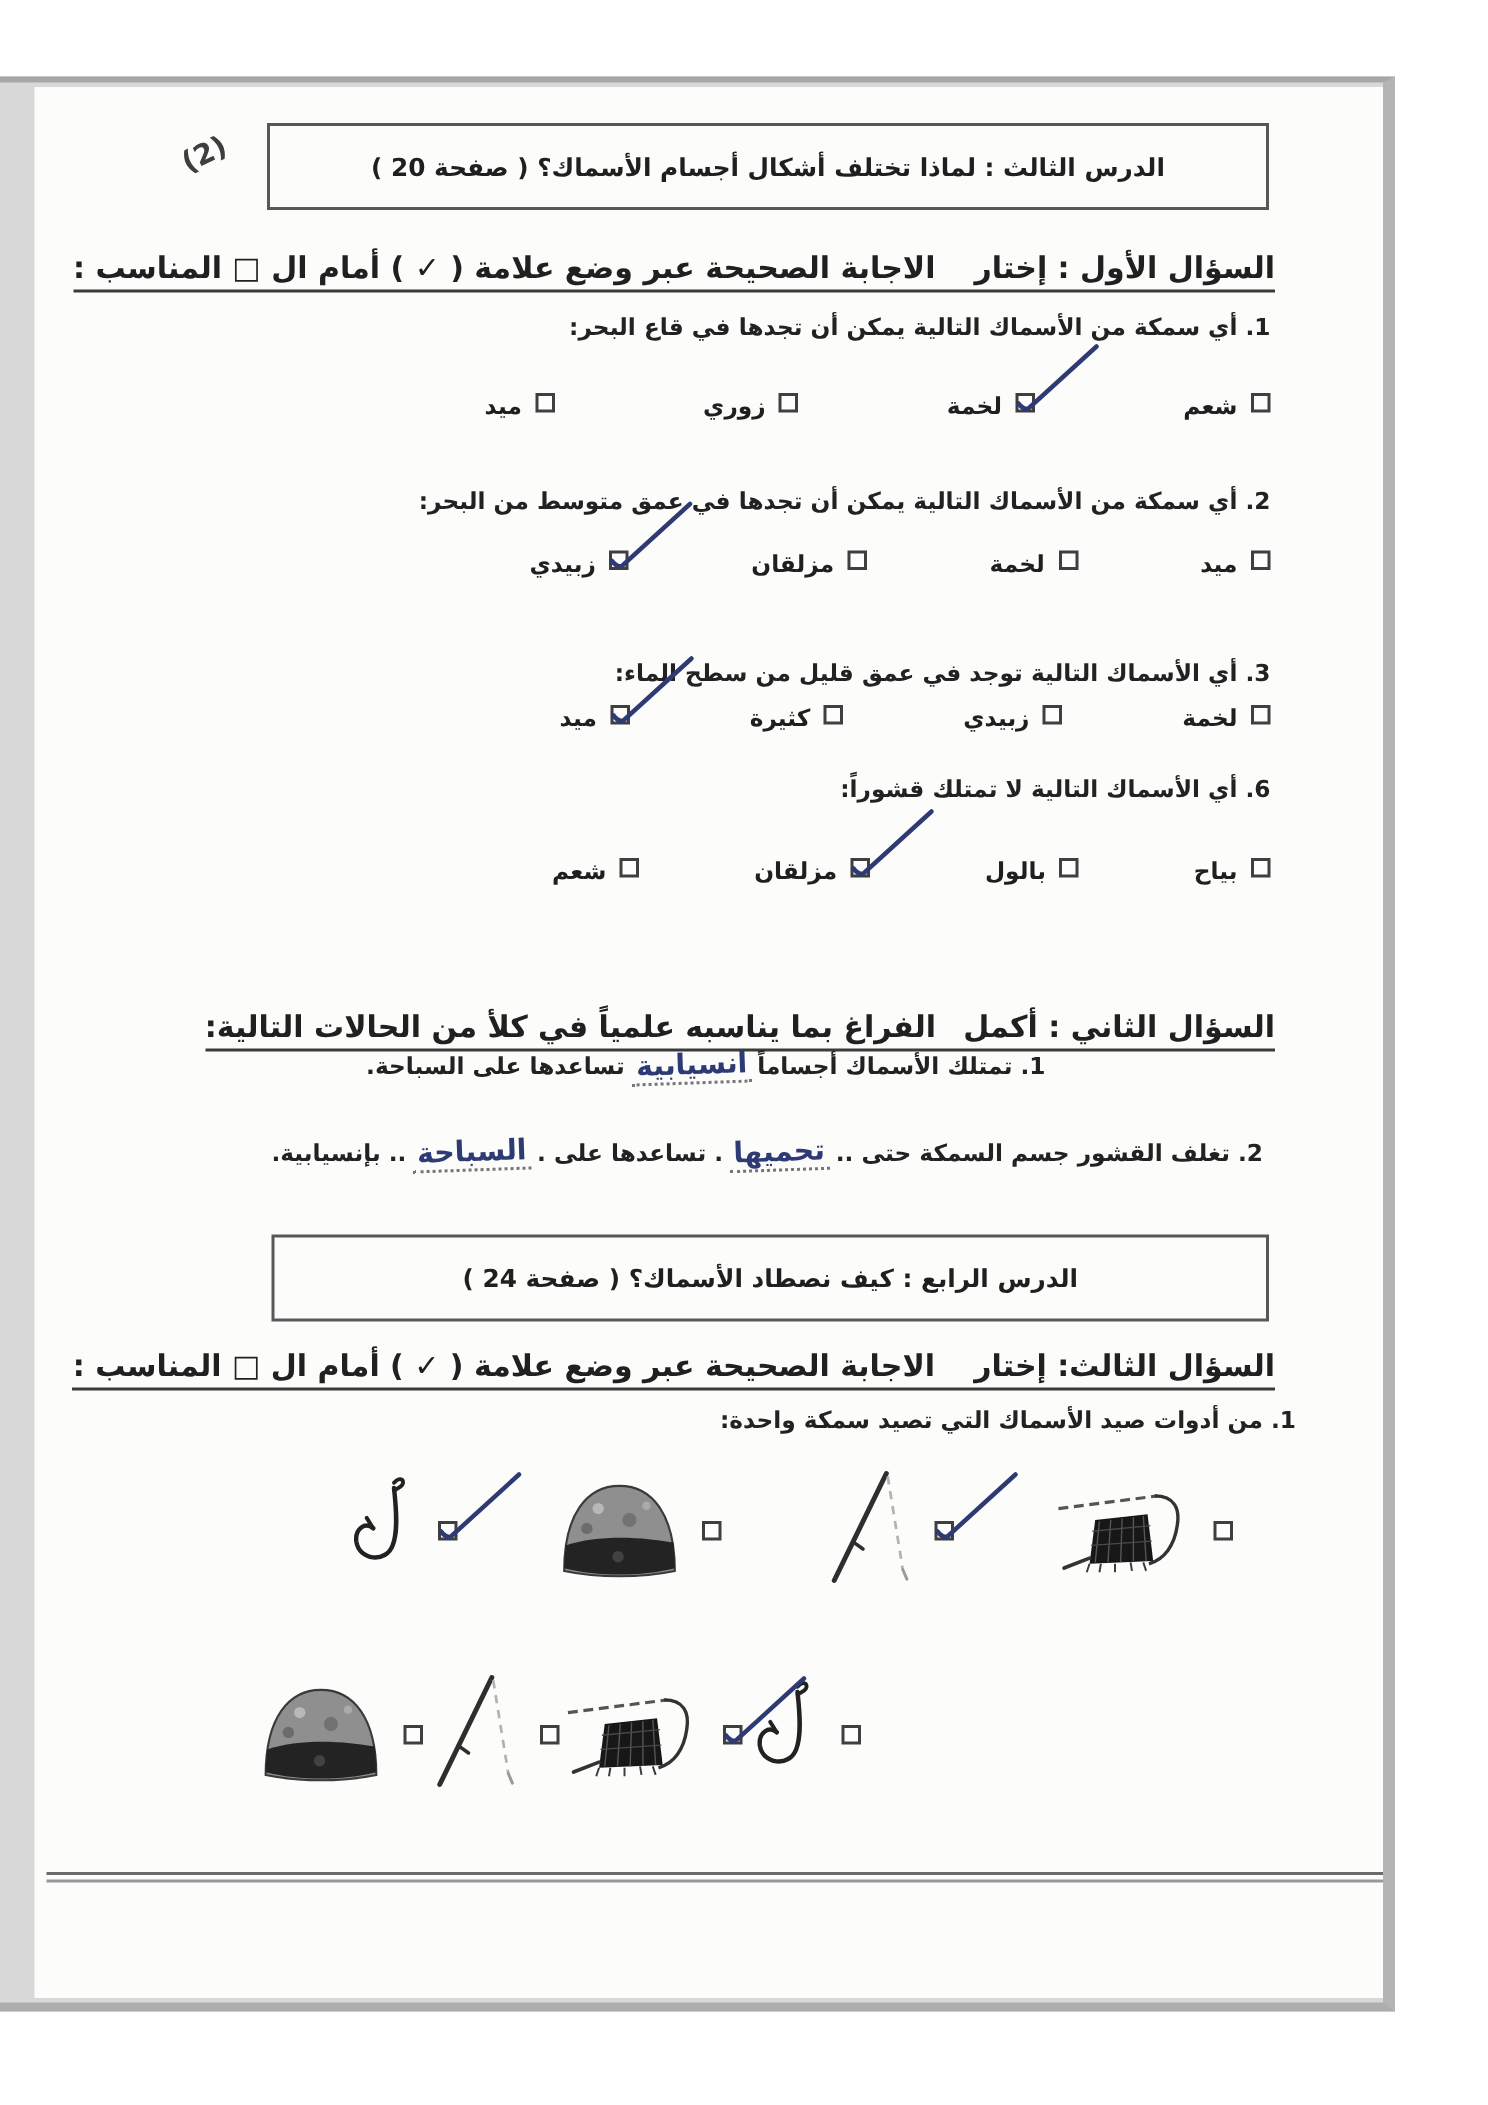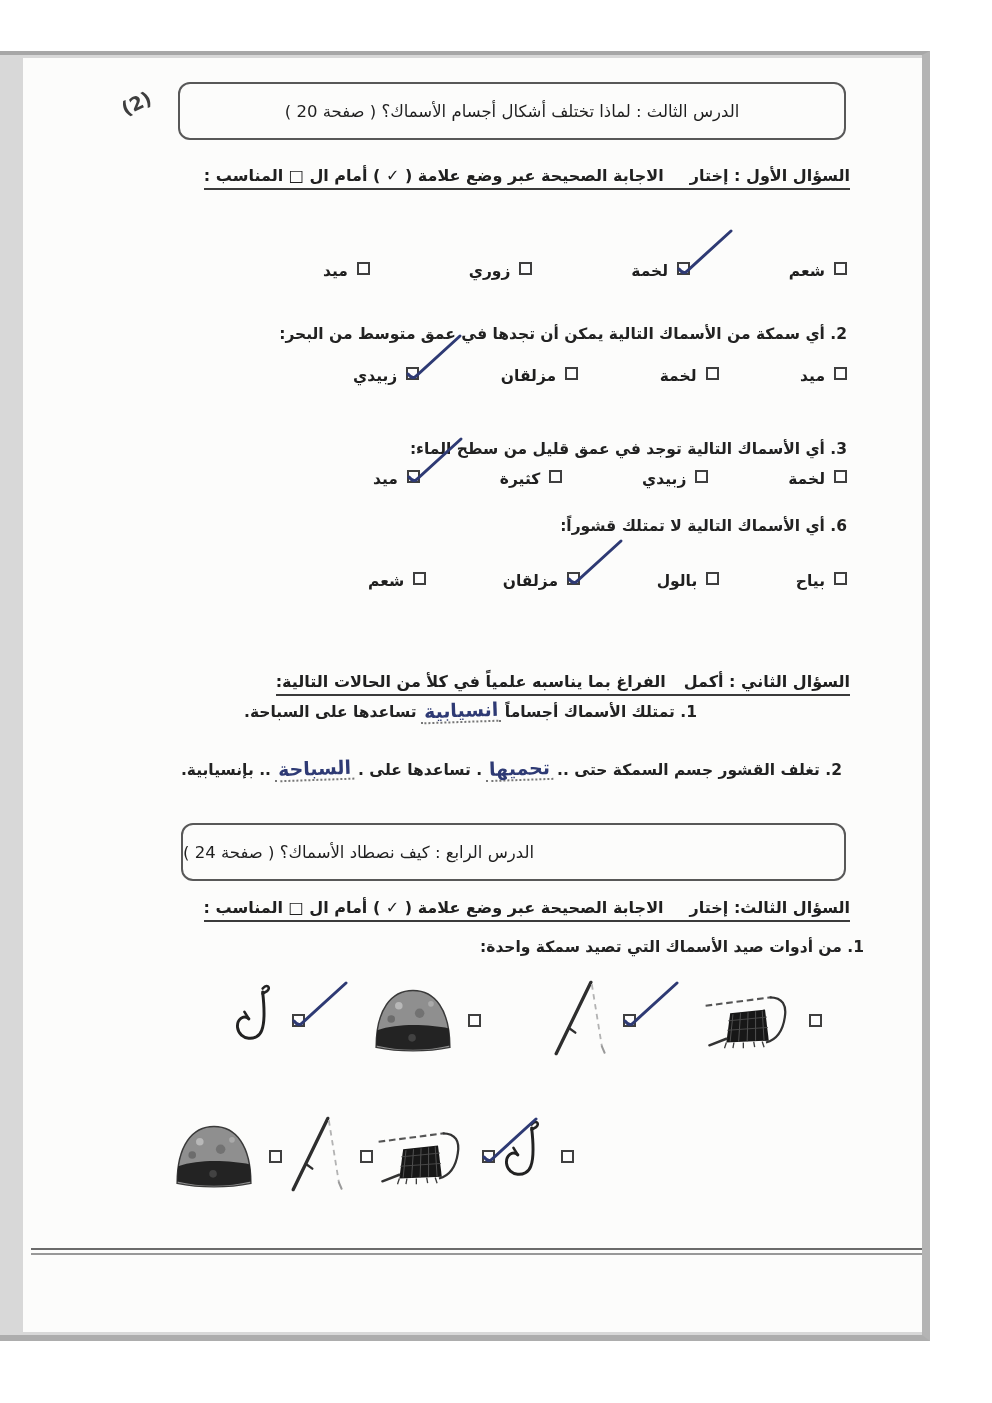--- a/index.html
+++ b/index.html
@@ -15,26 +15,26 @@
   }
   .page{
     position:absolute;left:23px;top:3px;width:899px;height:1274px;
     background:#fcfcfb;direction:rtl;color:#262626;
   }
   .abs{position:absolute;}
   .note2{
     transform:rotate(-26deg);font-size:19px;font-weight:bold;color:#3e3e3e;
   }
   .titlebox{
-    border:2.5px solid #585858;border-radius:12px;
+    border:2.5px solid #585858;border-radius:0;
     display:flex;align-items:center;justify-content:center;
-    font-weight:normal;font-size:16.5px;color:#1f1f1f;
+    font-weight:bold;font-size:16.5px;color:#1f1f1f;
   }
   .hdr{
-    font-weight:bold;font-size:16px;white-space:nowrap;
+    font-weight:bold;font-size:20px;white-space:nowrap;
     border-bottom:2px solid #3b3b3b;padding-bottom:3px;color:#202020;
   }
   .gap{display:inline-block;width:26px;}
   .qt{font-weight:bold;font-size:15.5px;white-space:nowrap;color:#222;}
   .row{display:flex;justify-content:space-between;align-items:center;direction:rtl;height:34px;}
   .opt{display:inline-flex;align-items:flex-start;gap:9px;direction:rtl;}
   .cb{width:13px;height:13px;border:2px solid #3f3f3f;background:#fdfdfd;position:relative;flex:none;}
   .tick{position:absolute;left:-7px;bottom:-6px;width:64px;height:52px;overflow:visible;pointer-events:none;}
   .tick path{fill:none;stroke:#2e3a74;stroke-width:3;stroke-linecap:round;}
   .lbl{font-weight:bold;font-size:15.5px;color:#1f1f1f;}
@@ -58,20 +58,21 @@
   <div class="abs note2" style="left:98px;top:34px;">(2)</div>
 
   <div class="abs titlebox" style="left:155px;top:24px;width:668px;height:58px;">
     <span>الدرس الثالث :  لماذا تختلف أشكال أجسام الأسماك؟ ( صفحة  20 )</span>
   </div>
 
   <div class="abs hdr" style="top:108px;right:72px;">
     <span>السؤال الأول : إختار</span><span class="gap"></span><span>الاجابة الصحيحة عبر وضع علامة ( ✓ ) أمام ال □ المناسب :</span>
   </div>
 
+  <div class="abs qt" style="top:151px;right:75px;">1. أي سمكة من الأسماك التالية يمكن أن تجدها في قاع البحر:</div>
   <div class="abs row" style="top:196px;right:75px;left:300px;">
     <span class="opt">
       <span class="cb"></span>
       <span class="lbl">شعم</span>
     </span>
     <span class="opt">
       <span class="cb">
             <svg class="tick" viewBox="0 0 64 52">
               <path d="M7 42 Q11 47 14 45 L59 4"></path>
             </svg>
@@ -165,21 +166,21 @@
   </div>
 
   <div class="abs fill" style="top:642px;right:225px;">
     <span>1. تمتلك الأسماك أجساماً</span><span class="hw">انسيابية</span><span>تساعدها على السباحة.</span>
   </div>
 
   <div class="abs fill" style="top:700px;right:80px;">
     <span>2. تغلف القشور جسم السمكة حتى ..</span><span class="hw">تحميها</span><span>. تساعدها على .</span><span class="hw">السباحة</span><span>.. بإنسيابية.</span>
   </div>
 
-  <div class="abs titlebox" style="left:158px;top:765px;width:665px;height:58px;justify-content:flex-end;">
+  <div class="abs titlebox" style="left:158px;top:765px;width:665px;height:58px;">
     <span>الدرس الرابع :  كيف نصطاد الأسماك؟ ( صفحة  24 )</span>
   </div>
 
   <div class="abs hdr" style="top:840px;right:72px;">
     <span>السؤال الثالث: إختار</span><span class="gap"></span><span>الاجابة الصحيحة عبر وضع علامة ( ✓ ) أمام ال □ المناسب :</span>
   </div>
 
   <div class="abs qt" style="top:880px;right:58px;">1. من أدوات صيد الأسماك التي تصيد سمكة واحدة:</div>
   <div class="abs toolrow" style="top:916px;right:100px;left:205px;">
     <span class="tool">

